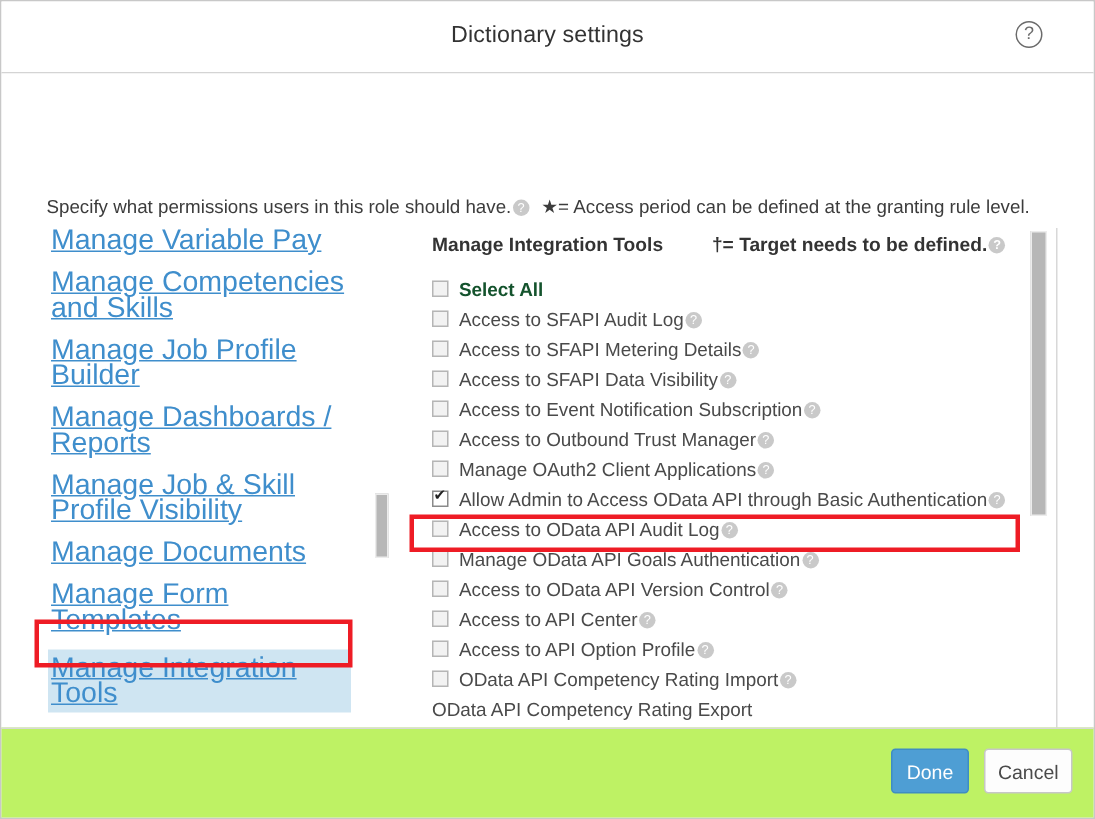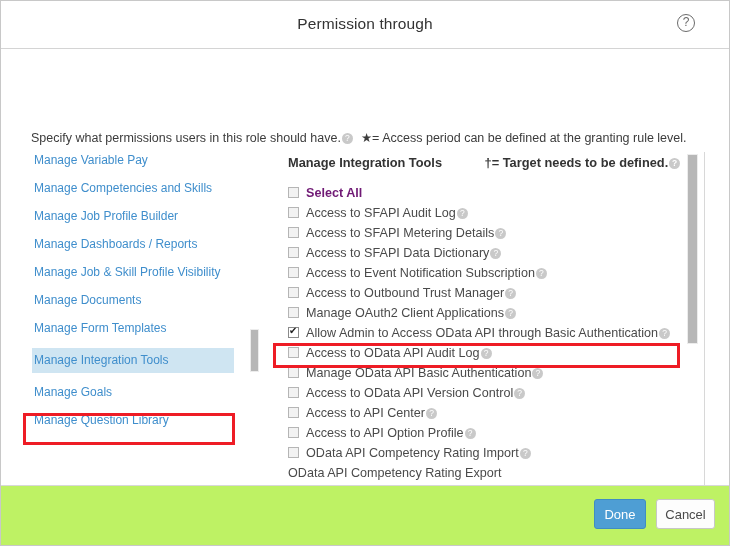--- a/index.html
+++ b/index.html
@@ -102,22 +102,23 @@
     position: absolute;
     left: 0; top: 0;
     width: 258px;
   }
   .left-link {
     display: block;
     margin: 0 0 0 33px;
     padding: 0;
     width: 200px;
     color: #3f8ecc;
-    font-size: 12px;
+    font-size: 19px;
     line-height: 17px;
+    text-decoration: underline;
     cursor: pointer;
   }
   .left-item { margin-bottom: 11px; }
   .left-item.two-line { line-height: 17px; }
   .left-item.selected .left-link {
     background: #cfe5f2;
     width: 198px;
     padding: 4px 2px 4px 2px;
     margin-left: 31px;
   }
@@ -156,36 +157,36 @@
     font-weight: bold;
     color: #333333;
     margin-left: 19px;
     padding-top: 3px;
   }
   .right-header .group-title {
     display: inline-block;
   }
   .right-header .target-note {
     display: inline-block;
-    margin-left: 39px;
+    margin-left: 29px;
   }
   .perm-list {
     position: relative;
     margin-top: 6px;
   }
   .perm-row {
     position: relative;
     height: 20px;
     line-height: 20px;
     font-size: 12.6px;
     color: #4a4a4a;
     padding-left: 19px;
     white-space: nowrap;
   }
-  .perm-row.bold { font-weight: bold; color: #701a75; }
+  .perm-row.bold { font-weight: bold; color: #14532d; }
   .cb {
     display: inline-block;
     width: 11px;
     height: 11px;
     border: 1px solid #b5b5b5;
     background: #f2f2f2;
     box-sizing: border-box;
     vertical-align: -1px;
     margin-right: 7px;
     cursor: pointer;
@@ -274,21 +275,21 @@
     border: 1px solid #c7c7c7;
     color: #4a4a4a;
   }
 </style>
 </head>
 <body>
 
 <div class="window">
 
   <div class="titlebar">
-    <div class="titlebar-title">Permission through</div>
+    <div class="titlebar-title">Dictionary settings</div>
     <div class="help-icon">?</div>
   </div>
 
   <div class="body-area">
 
     <div class="intro-line">
       <span>Specify what permissions users in this role should have.</span><span class="inline-help">?</span><span class="star-note">★= Access period can be defined at the granting rule level.</span>
     </div>
 
     <div class="left-panel">
@@ -344,21 +345,21 @@
 
         <div class="perm-row">
           <span class="cb"></span><span class="perm-label">Access to SFAPI Audit Log</span><span class="inline-help">?</span>
         </div>
 
         <div class="perm-row">
           <span class="cb"></span><span class="perm-label">Access to SFAPI Metering Details</span><span class="inline-help">?</span>
         </div>
 
         <div class="perm-row">
-          <span class="cb"></span><span class="perm-label">Access to SFAPI Data Dictionary</span><span class="inline-help">?</span>
+          <span class="cb"></span><span class="perm-label">Access to SFAPI Data Visibility</span><span class="inline-help">?</span>
         </div>
 
         <div class="perm-row">
           <span class="cb"></span><span class="perm-label">Access to Event Notification Subscription</span><span class="inline-help">?</span>
         </div>
 
         <div class="perm-row">
           <span class="cb"></span><span class="perm-label">Access to Outbound Trust Manager</span><span class="inline-help">?</span>
         </div>
 
@@ -369,21 +370,21 @@
 
         <div class="perm-row">
           <span class="cb checked"></span><span class="perm-label">Allow Admin to Access OData API through Basic Authentication</span><span class="inline-help">?</span>
         </div>
 
         <div class="perm-row">
           <span class="cb"></span><span class="perm-label">Access to OData API Audit Log</span><span class="inline-help">?</span>
         </div>
 
         <div class="perm-row">
-          <span class="cb"></span><span class="perm-label">Manage OData API Basic Authentication</span><span class="inline-help">?</span>
+          <span class="cb"></span><span class="perm-label">Manage OData API Goals Authentication</span><span class="inline-help">?</span>
         </div>
 
         <div class="perm-row">
           <span class="cb"></span><span class="perm-label">Access to OData API Version Control</span><span class="inline-help">?</span>
         </div>
 
         <div class="perm-row">
           <span class="cb"></span><span class="perm-label">Access to API Center</span><span class="inline-help">?</span>
         </div>
 

